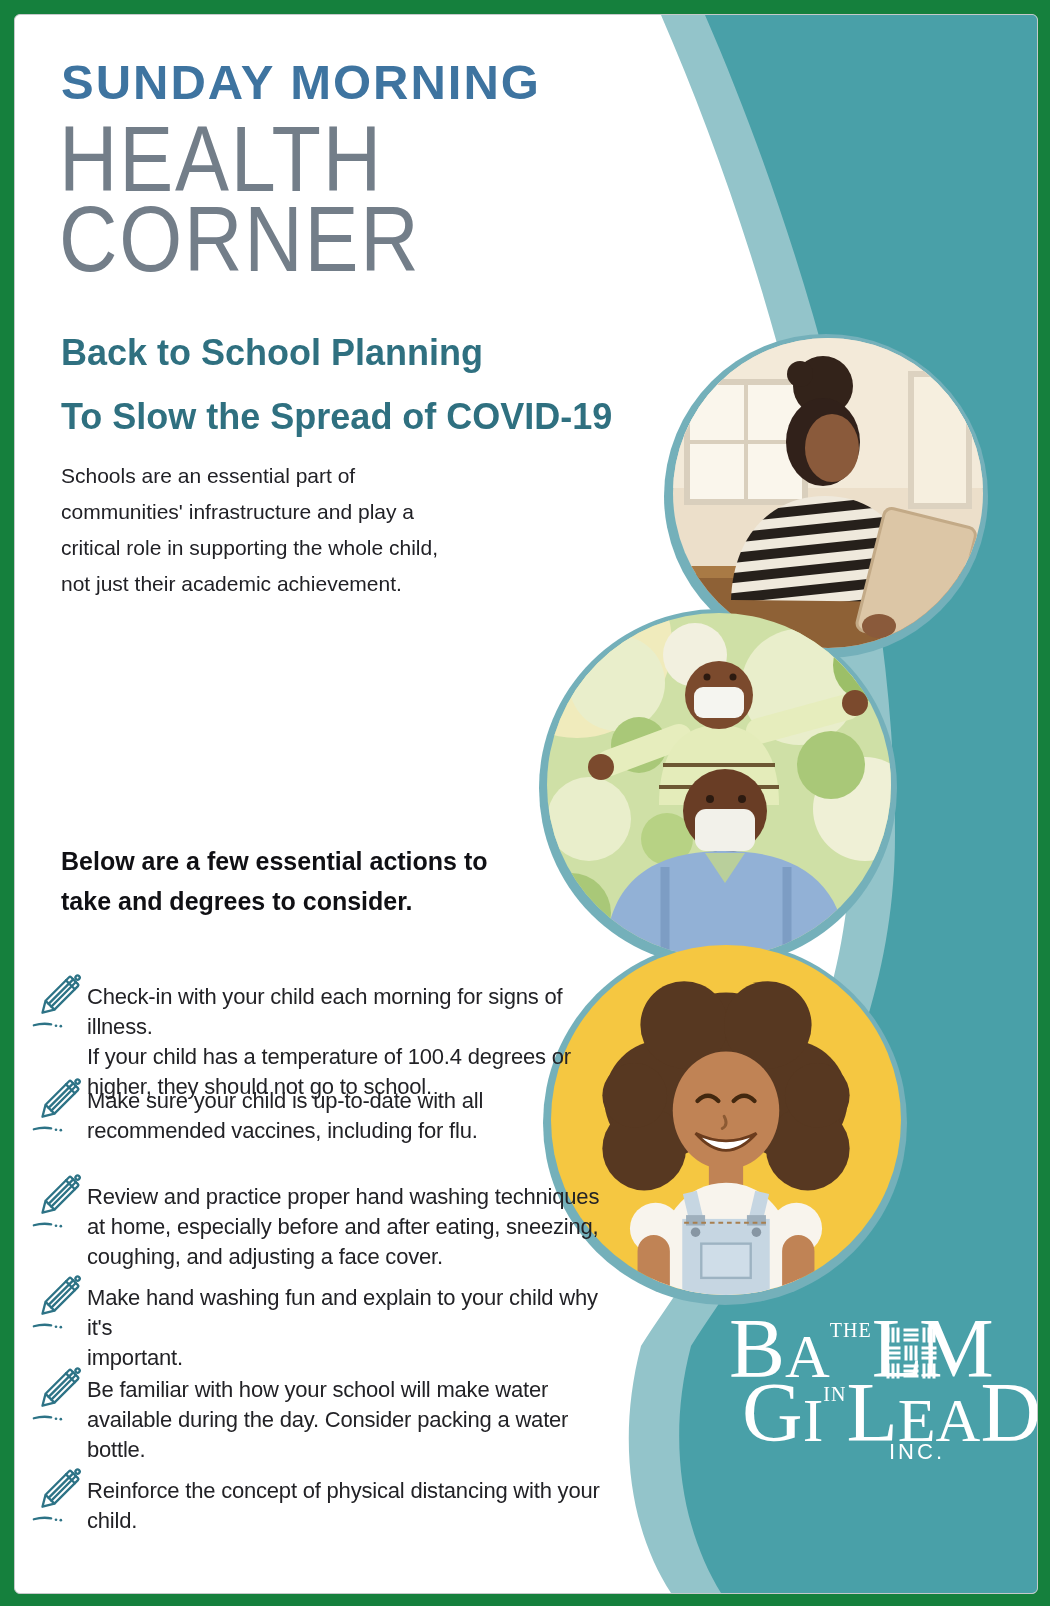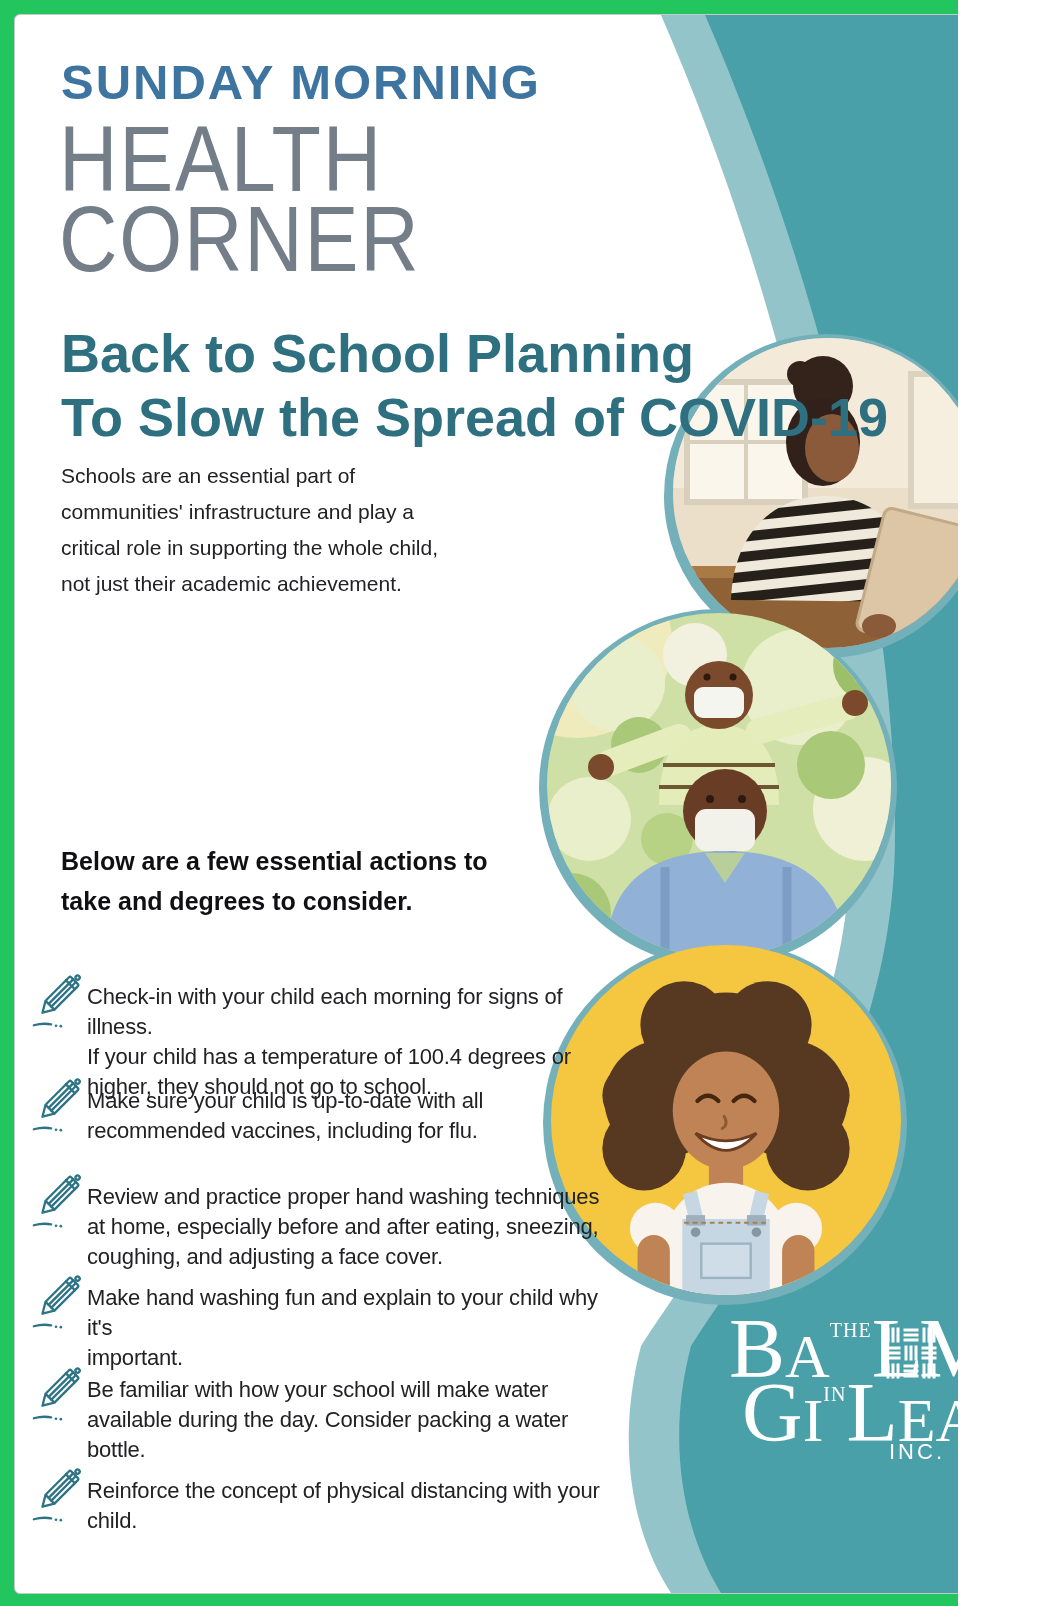--- a/index.html
+++ b/index.html
@@ -1,30 +1,30 @@
 <!DOCTYPE html>
 <html><head>
 <meta charset="utf-8">
 <style>
   html,body{margin:0;padding:0;background:#ffffff;}
-  .page{position:relative;width:958px;height:1606px;background:#22c55e;overflow:hidden;
+  .page{position:relative;width:1050px;height:1606px;background:#15803d;overflow:hidden;
         font-family:"Liberation Sans",sans-serif;}
   .frame{position:absolute;left:14px;top:14px;width:1022px;height:1578px;
          border:1px solid #c6c9cb;border-radius:6px;overflow:hidden;background:#ffffff;}
   .curves{position:absolute;left:0;top:0;z-index:1;}
   .ring{position:absolute;border-radius:50%;background:#74b0ba;z-index:2;}
   .photo{position:absolute;border-radius:50%;overflow:hidden;z-index:3;}
   .photo svg{display:block;}
 
   .kicker{position:absolute;left:46px;top:39px;z-index:4;font-size:49px;font-weight:bold;
           letter-spacing:2px;color:#3e74a0;white-space:nowrap;}
   .masthead{position:absolute;left:44px;top:104px;z-index:4;font-size:92px;font-weight:100;
             line-height:80px;color:#737e89;letter-spacing:2px;transform:scaleX(0.88);
             transform-origin:left top;white-space:nowrap;}
-  .headline{position:absolute;left:46px;top:306px;z-index:4;font-size:54px;font-weight:bold;
+  .headline{position:absolute;left:46px;top:306px;z-index:4;font-size:36px;font-weight:bold;
             line-height:64px;color:#2f7080;white-space:nowrap;}
   .para{position:absolute;left:46px;z-index:4;font-size:21px;line-height:36px;color:#212126;
         white-space:pre-line;}
   .para.p1{top:443px;}
   .para.p2{top:622px;}
   .emphasis{position:absolute;left:46px;top:826px;z-index:4;font-size:25px;font-weight:bold;
             line-height:40px;color:#101014;white-space:pre-line;}
 
   .bullet{position:absolute;z-index:4;}
   .bullet .bicon{position:absolute;left:14px;top:-4px;width:54px;height:54px;}

